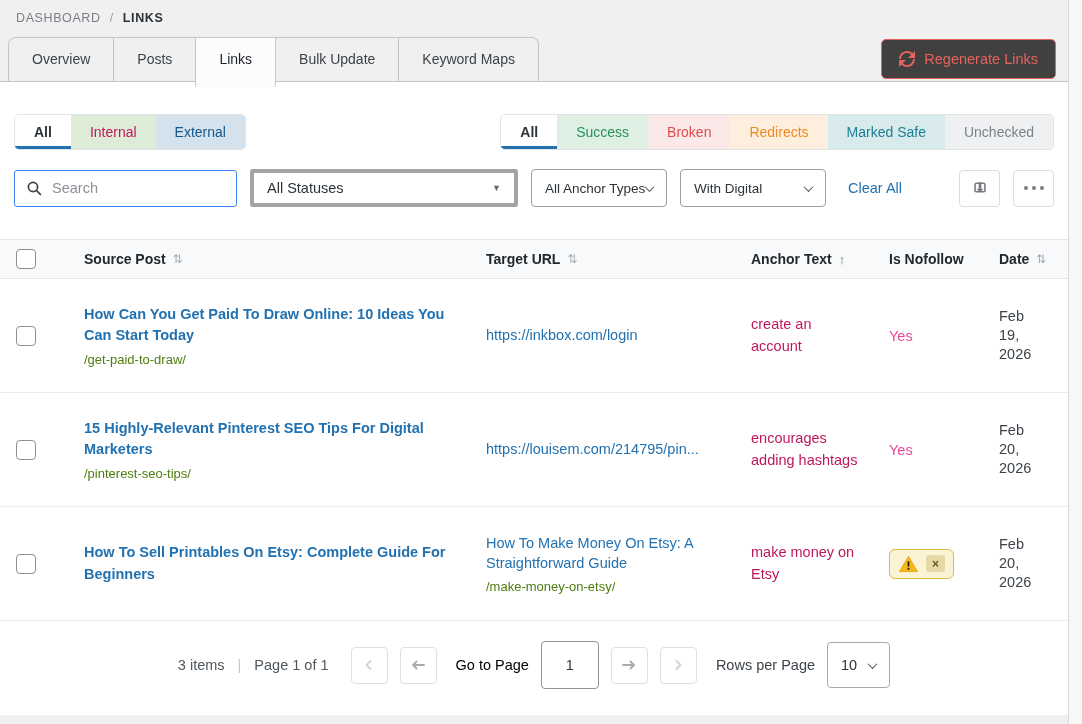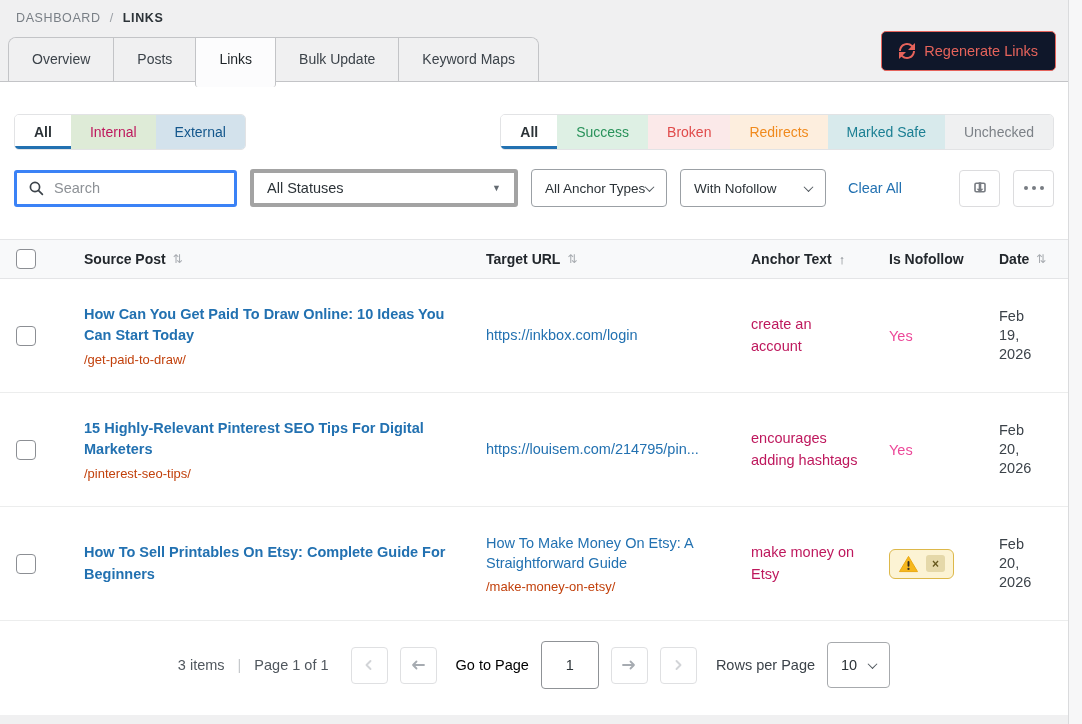--- a/index.html
+++ b/index.html
@@ -26,22 +26,22 @@
   .tabbar { display:inline-flex; border:1px solid #c3c4c7; border-bottom:none;
     border-radius:8px 8px 0 0; }
   .tab { padding:13px 23px 14px; font-size:14px; color:#3c434a; background:#f0f0f1;
     border-right:1px solid #c3c4c7; cursor:pointer; position:relative; white-space:nowrap; }
   .tab:first-child { border-top-left-radius:7px; }
   .tab:last-child { border-right:none; border-top-right-radius:7px; }
   .tab.active { background:#fcfcfd; color:#1d2327; }
   .tab.active::after { content:""; position:absolute; left:-1px; right:-1px; top:100%;
     height:6px; background:#fcfcfd; border-left:1px solid #c3c4c7; border-right:1px solid #c3c4c7;
     border-radius:0 0 3px 3px; }
-  .regen-btn { position:absolute; right:12px; bottom:10px; display:inline-flex;
-    align-items:center; gap:9px; height:40px; padding:0 17px; background:#0f172a;
+  .regen-btn { position:absolute; right:12px; bottom:2px; display:inline-flex;
+    align-items:center; gap:9px; height:40px; padding:0 17px; background:#404040;
     border:1px solid #e5635b; border-radius:5px; color:#e5635b; font-size:14.5px;
     font-family:inherit; cursor:pointer; }
 
   
   .panel { background:#fff; border-top:1px solid #c3c4c7; min-height:634px;
     position:relative; z-index:1; }
 
   
   .filter-row { display:flex; justify-content:space-between; align-items:flex-start;
     padding:32px 14px 0; }
@@ -53,21 +53,21 @@
   .pill.p-internal { background:#deebd7; color:#be185d; }
   .pill.p-external { background:#d3e2ec; color:#14578c; }
   .pill.p-success  { background:#def0e4; color:#28925a; }
   .pill.p-broken   { background:#fbe9e9; color:#e04b4b; }
   .pill.p-redirect { background:#fdeede; color:#f08a1d; }
   .pill.p-safe     { background:#d8eaec; color:#1b7f93; }
   .pill.p-uncheck  { background:#eff0f1; color:#7c8187; }
 
   
   .toolbar { display:flex; align-items:center; gap:13px; padding:19px 14px 0; }
-  .search-box { width:223px; height:37px; border:3px solid #3b82f6; border-radius:3px;
+  .search-box { width:223px; height:37px; border:1px solid #3b82f6; border-radius:3px;
     background:#fff; display:flex; align-items:center; gap:9px; padding:0 11px; }
   .search-box input { border:none; outline:none; flex:1; font-size:14.5px;
     font-family:inherit; color:#2c3338; min-width:0; background:transparent; }
   .search-box input::placeholder { color:#8d9196; }
   .select-lg { width:268px; height:38px; border:4px solid #a3a3a3; border-radius:3px;
     display:flex; align-items:center; justify-content:space-between; padding:0 13px;
     font-size:14.5px; color:#2c3338; cursor:pointer; background:#fff; }
   .caret-tri { font-size:9px; color:#636a71; }
   .select-sm { height:38px; border:1px solid #9ba0a5; border-radius:4px;
     display:flex; align-items:center; justify-content:space-between; padding:0 13px;
@@ -94,21 +94,21 @@
     font-weight:700; color:#23282d; cursor:pointer; white-space:nowrap; }
   .sort-glyph { color:#a7abb0; font-size:12px; font-weight:400; }
   .sort-glyph.asc { color:#6f757b; font-size:13px; }
   .trow { min-height:114px; border-bottom:1px solid #eceded; font-size:14.5px;
     background:#fff; }
   .td { padding-left:16px; padding-right:14px; }
   .checkbox { width:20px; height:20px; border:1px solid #8c8f94; border-radius:4px;
     background:#fff; cursor:pointer; }
   .post-title { color:#2271b1; font-weight:700; line-height:1.45; max-width:390px;
     cursor:pointer; }
-  .post-slug, .target-slug { color:#c2410c; font-size:13px; margin-top:6px; }
+  .post-slug, .target-slug { color:#4d7c0f; font-size:13px; margin-top:6px; }
   .target-link { color:#2271b1; line-height:1.4; cursor:pointer; max-width:233px; }
   .anchor-cell { color:#be185d; line-height:1.45; }
   .nofollow-cell { color:#ec4899; }
   .date-cell span { display:inline-block; max-width:44px; color:#3c434a; line-height:1.3; }
   .nofollow-badge { display:inline-flex; align-items:center; gap:7px;
     background:#fcf3d4; border:1px solid #ddb84a; border-radius:6px; padding:5px 8px; }
   .badge-x { width:19px; height:17px; background:#e5d8a9; border-radius:3px;
     color:#67591f; font-size:12px; font-weight:700; display:flex; align-items:center;
     justify-content:center; cursor:pointer; }
 
@@ -187,21 +187,21 @@
       </div>
       <div class="select-lg">
         <span>All Statuses</span>
         <span class="caret-tri">▼</span>
       </div>
       <div class="select-sm sel-anchor">
         <span>All Anchor Types</span>
         <span class="chev-down"></span>
       </div>
       <div class="select-sm sel-nofollow">
-        <span>With Nofollow</span>
+        <span>With Digital</span>
         <span class="chev-down"></span>
       </div>
       <a class="clear-all">Clear All</a>
       <div class="tb-spacer"></div>
       <div class="icon-btn">
         <span style="display:flex;">
           <svg width="20" height="20" viewBox="0 0 20 20">
               <rect x="5" y="5.2" width="10" height="8.6" rx="1.2" fill="none" stroke="#787c82" stroke-width="1.6"></rect>
               <path d="M10 14.4 6.6 10.7h2.1V4.3h2.6v6.4h2.1z" fill="#787c82"></path>
             </svg>

